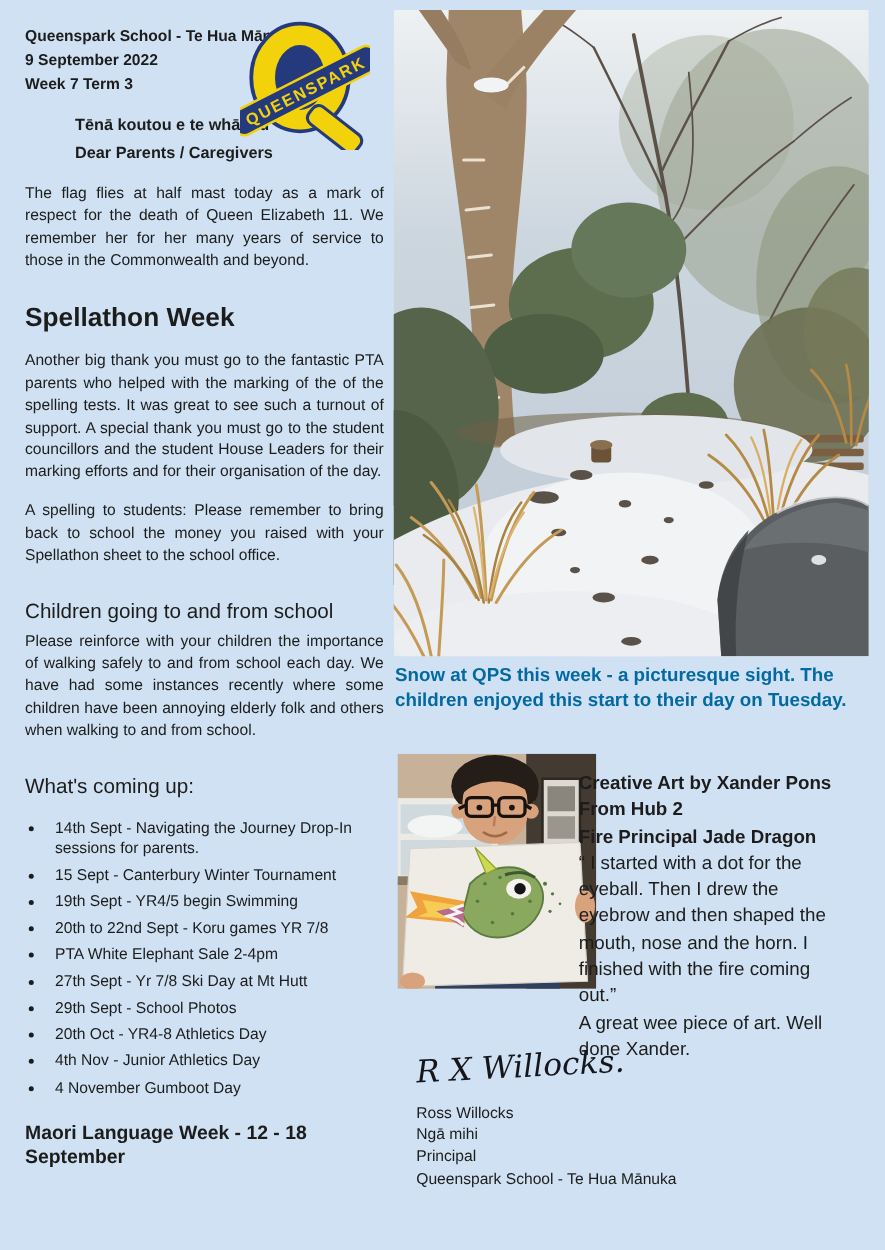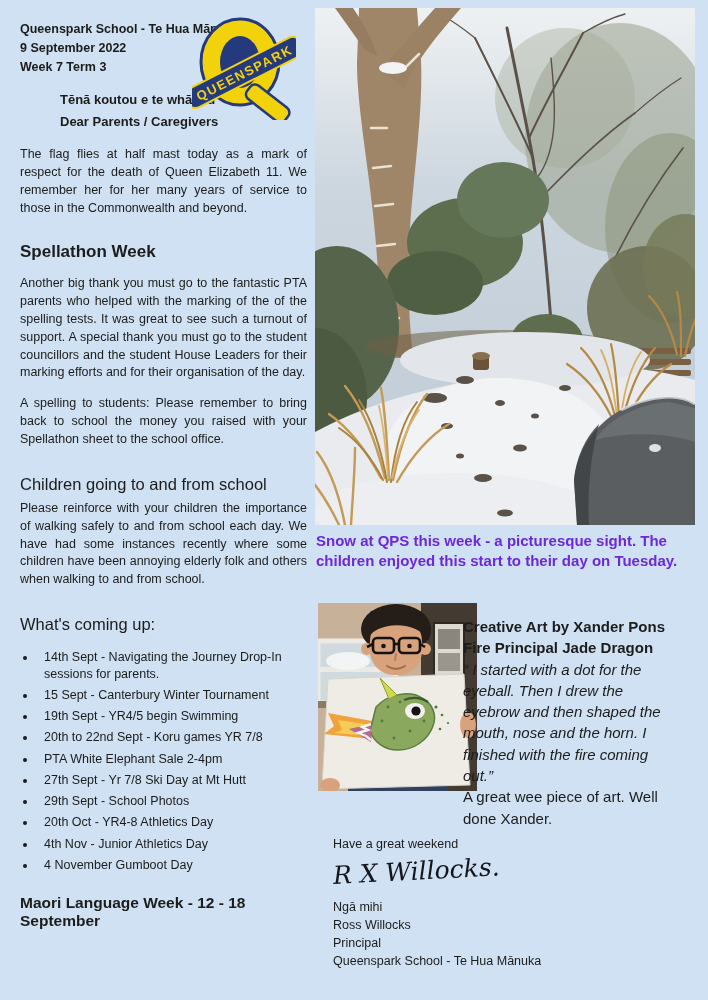--- a/index.html
+++ b/index.html
@@ -10,40 +10,40 @@
     font-family:"Liberation Sans",sans-serif;
     color:#1c1c1c;
     overflow:hidden;
   }
   
   .left-col{position:absolute;left:20px;top:20px;width:287px;}
   .hdr-line{font-size:12.5px;font-weight:bold;line-height:1.52;white-space:nowrap;}
   .greeting{margin-top:12px;margin-left:40px;}
   .greeting div{font-size:13px;font-weight:bold;line-height:1.7;}
   .body-p{font-size:12.5px;line-height:1.43;text-align:justify;margin:13px 0 0 0;}
-  .sec-h1{font-size:17px;font-weight:bold;margin:24px 0 0 0;line-height:1.2;}
+  .sec-h1{font-size:21px;font-weight:bold;margin:24px 0 0 0;line-height:1.2;}
   .sec-h2{font-size:16.5px;font-weight:normal;margin:26px 0 0 0;line-height:1.2;}
   .sec-h3{font-size:15.5px;font-weight:bold;margin:20px 0 0 0;line-height:1.2;}
   .tight{margin-top:4px;}
   .children-p{margin-top:5px;}
   ul.events{margin:14px 0 0 0;padding-left:17px;}
   ul.events li{font-size:12.5px;line-height:1.34;padding-left:7px;margin-bottom:4.5px;}
   
   .logo{position:absolute;left:192px;top:16px;width:104px;height:104px;}
   
   .photo-snow{position:absolute;left:315px;top:8px;width:380px;height:517px;}
   .photo-snow svg,.photo-boy svg{display:block;width:100%;height:100%;}
   .caption{
     position:absolute;left:316px;top:531px;width:382px;
-    font-size:15px;font-weight:bold;line-height:1.35;color:#6d28d9;
+    font-size:15px;font-weight:bold;line-height:1.35;color:#0369a1;
   }
   .photo-boy{position:absolute;left:318px;top:603px;width:159px;height:188px;}
   .creative{position:absolute;left:463px;top:616px;width:216px;font-size:15px;line-height:1.42;}
   .creative .b{font-weight:bold;}
-  .creative .i{font-style:italic;}
+  .creative .i{}
   .signoff{position:absolute;left:333px;top:836px;width:330px;font-size:12.5px;}
   .signature{
     font-family:"DejaVu Serif",serif;font-style:italic;
     font-size:25px;line-height:1.1;margin:8px 0 10px 0;
     transform:rotate(-3deg);transform-origin:left center;color:#15151c;
   }
   .signoff .line{line-height:1.42;}
 </style>
 </head>
 <body>
@@ -290,27 +290,27 @@
       <polygon points="53,121 31,126 53,139" fill="#b56b92"></polygon>
       <polyline points="53,121 44,124 50,127 40,130 48,133 53,137" fill="none" stroke="#f6f4ef" stroke-width="2.4"></polyline>
 
       <ellipse cx="150" cy="122" rx="8" ry="13" fill="#d8a27c"></ellipse>
       <ellipse cx="12" cy="182" rx="10" ry="7" fill="#d8a27c"></ellipse>
     </svg>
   </div>
 
   <div class="creative">
     <div class="b">Creative Art by Xander Pons</div>
+    <div class="b">From Hub 2</div>
     <div class="b">Fire Principal Jade Dragon</div>
     <div class="i">“ I started with a dot for the eyeball.  Then I drew the eyebrow and then shaped the mouth, nose and the horn.  I finished with the fire coming out.”</div>
     <div>A great wee piece of art.  Well done Xander.</div>
   </div>
 
   <div class="signoff">
-    <div class="line">Have a great weekend</div>
     <div class="signature">R X Willocks.</div>
+    <div class="line">Ross Willocks</div>
     <div class="line">Ngā mihi</div>
-    <div class="line">Ross Willocks</div>
     <div class="line">Principal</div>
     <div class="line">Queenspark School - Te Hua Mānuka</div>
   </div>
 
 </div>
 
 </body></html>

